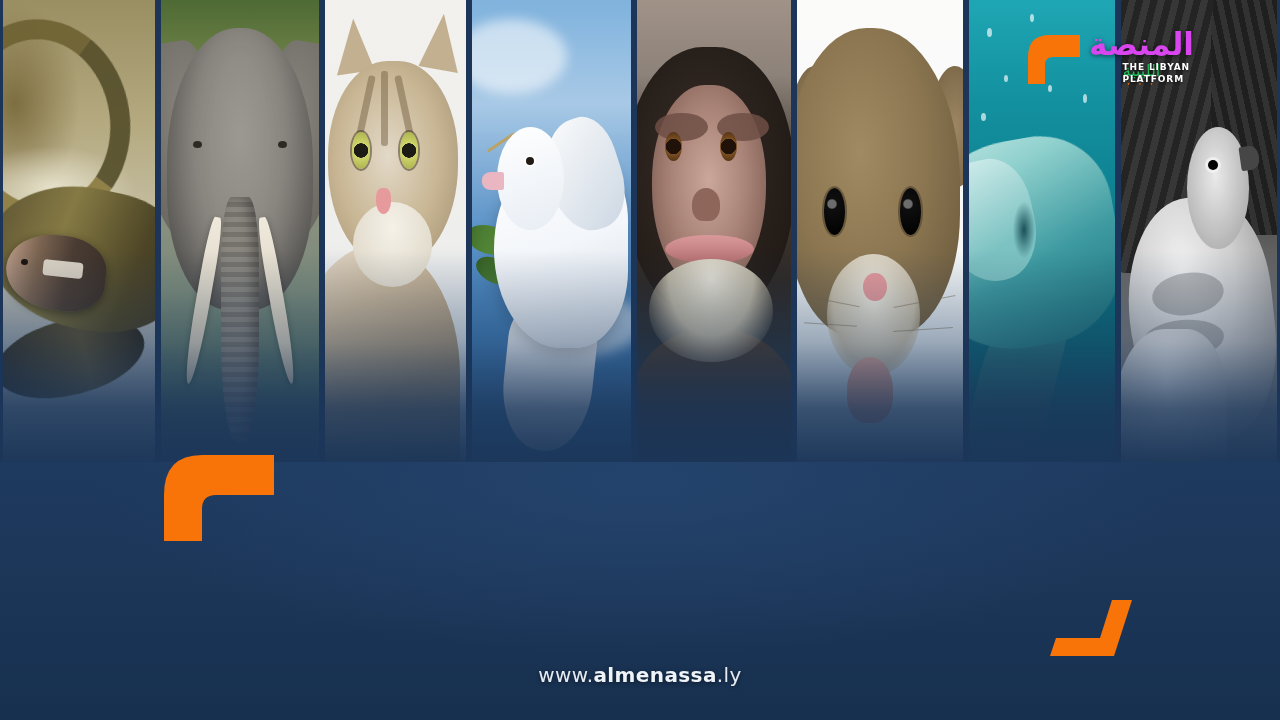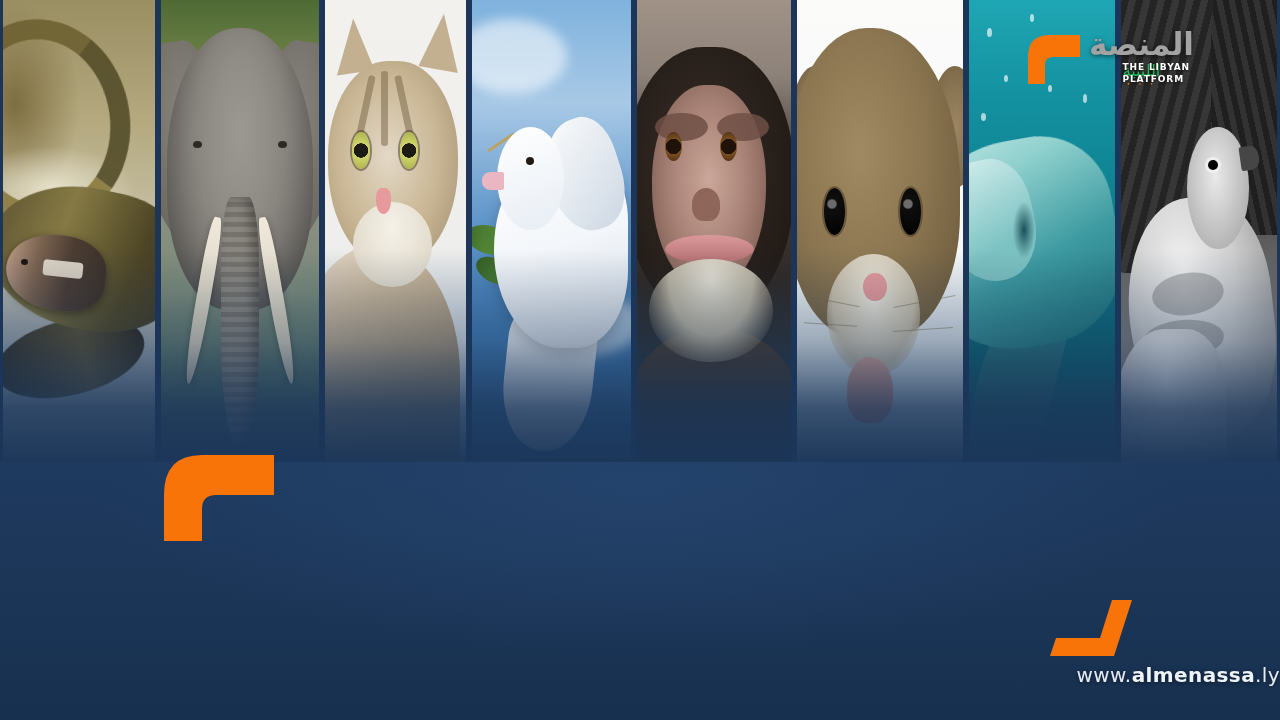--- a/index.html
+++ b/index.html
@@ -234,31 +234,31 @@
   .mark-big{ position:absolute; left:160px; top:443px; width:118px; height:100px; }
   .mark-small{ position:absolute; left:1044px; top:598px; width:96px; height:62px; }
 
   
   .title-wrap{ position:absolute; right:46px; top:494px; width:1000px;
     text-align:right; direction:rtl; }
   .title{ color:#fff; font-size:38px; font-weight:700; line-height:1.48;
     letter-spacing:0; text-shadow:0 2px 7px rgba(0,0,0,.5); }
 
   
-  .url{ position:absolute; left:0; right:0; top:663px; text-align:right;
+  .url{ position:absolute; left:0; right:0; top:663px; text-align:center;
     color:#eef3f8; font-size:20px; letter-spacing:.4px;
     text-shadow:0 1px 4px rgba(0,0,0,.5); direction:ltr; }
   .url b{ font-weight:700; }
   .url .thin{ font-weight:400; opacity:.96; }
 
   
   .logo{ position:absolute; right:86px; top:22px; height:72px;
     display:flex; align-items:center; gap:6px; direction:rtl; }
   .logo-text{ display:flex; flex-direction:column; align-items:center; line-height:1; }
-  .logo-ar{ color:#a3a3a3; font-size:31px; font-weight:700; letter-spacing:-1px;
+  .logo-ar{ color:#d946ef; font-size:31px; font-weight:700; letter-spacing:-1px;
     text-shadow:0 1px 5px rgba(0,0,0,.55); }
   .logo-ar2{ color:#22c55e; font-size:16px; font-weight:400; margin-top:3px;
     text-shadow:0 1px 4px rgba(0,0,0,.5); }
   .logo-dots{ color:#f87408; font-size:6px; letter-spacing:3px; margin-top:2px; opacity:.9; }
   .logo-en{ position:absolute; right:4px; top:40px; color:#fff;
     font-size:9px; font-weight:700; line-height:1.28; letter-spacing:.9px;
     text-align:left; direction:ltr; text-shadow:0 1px 3px rgba(0,0,0,.6); }
   .logo-mark{ width:58px; height:56px; }
 </style>
 </head>

